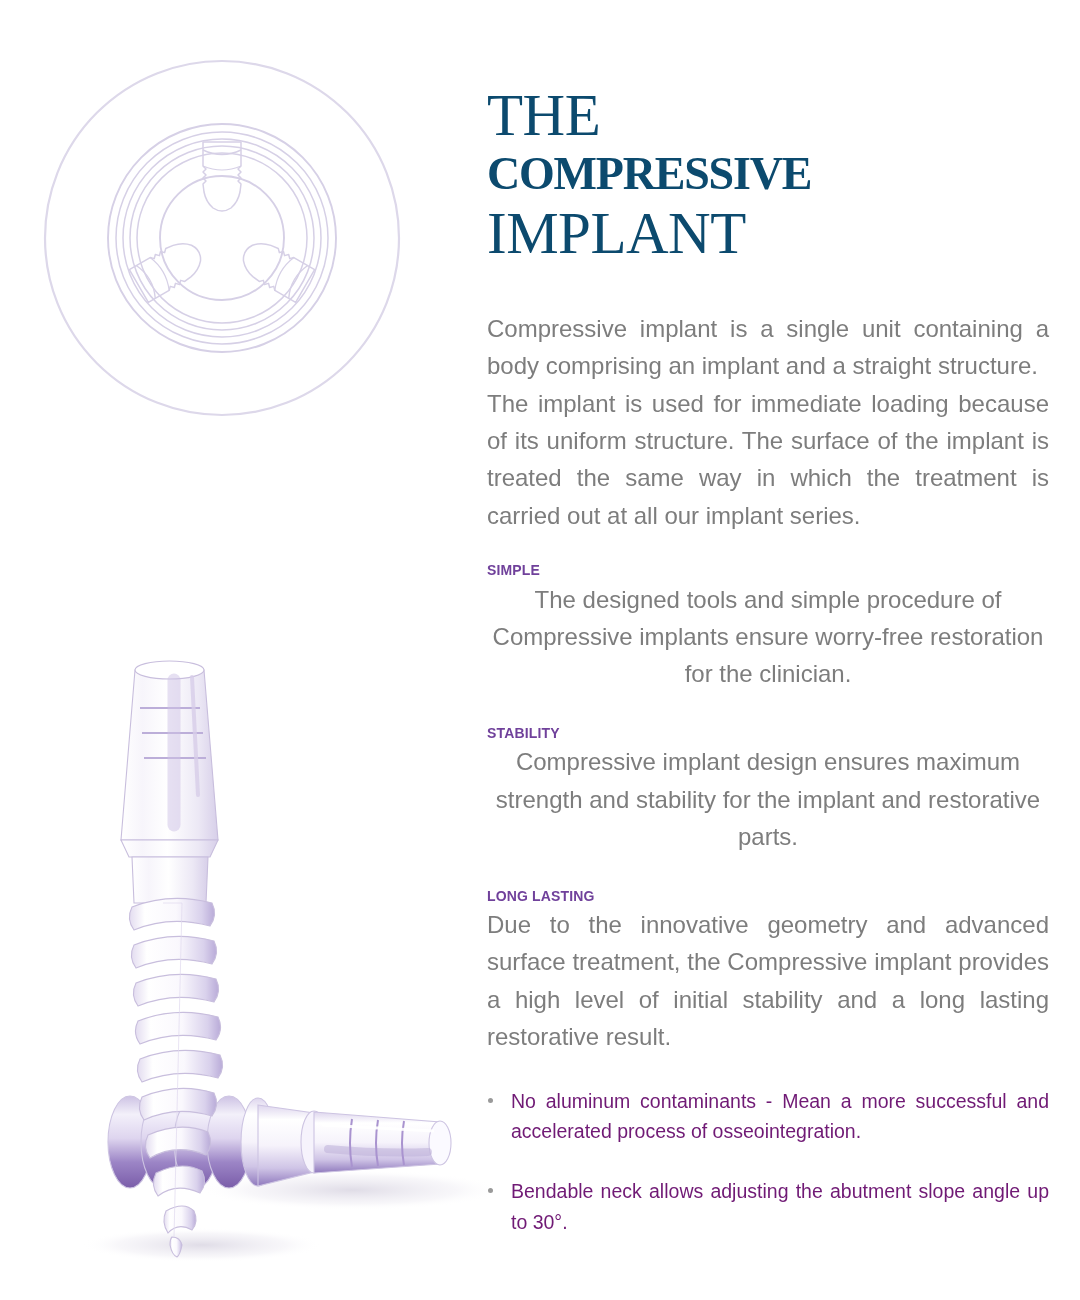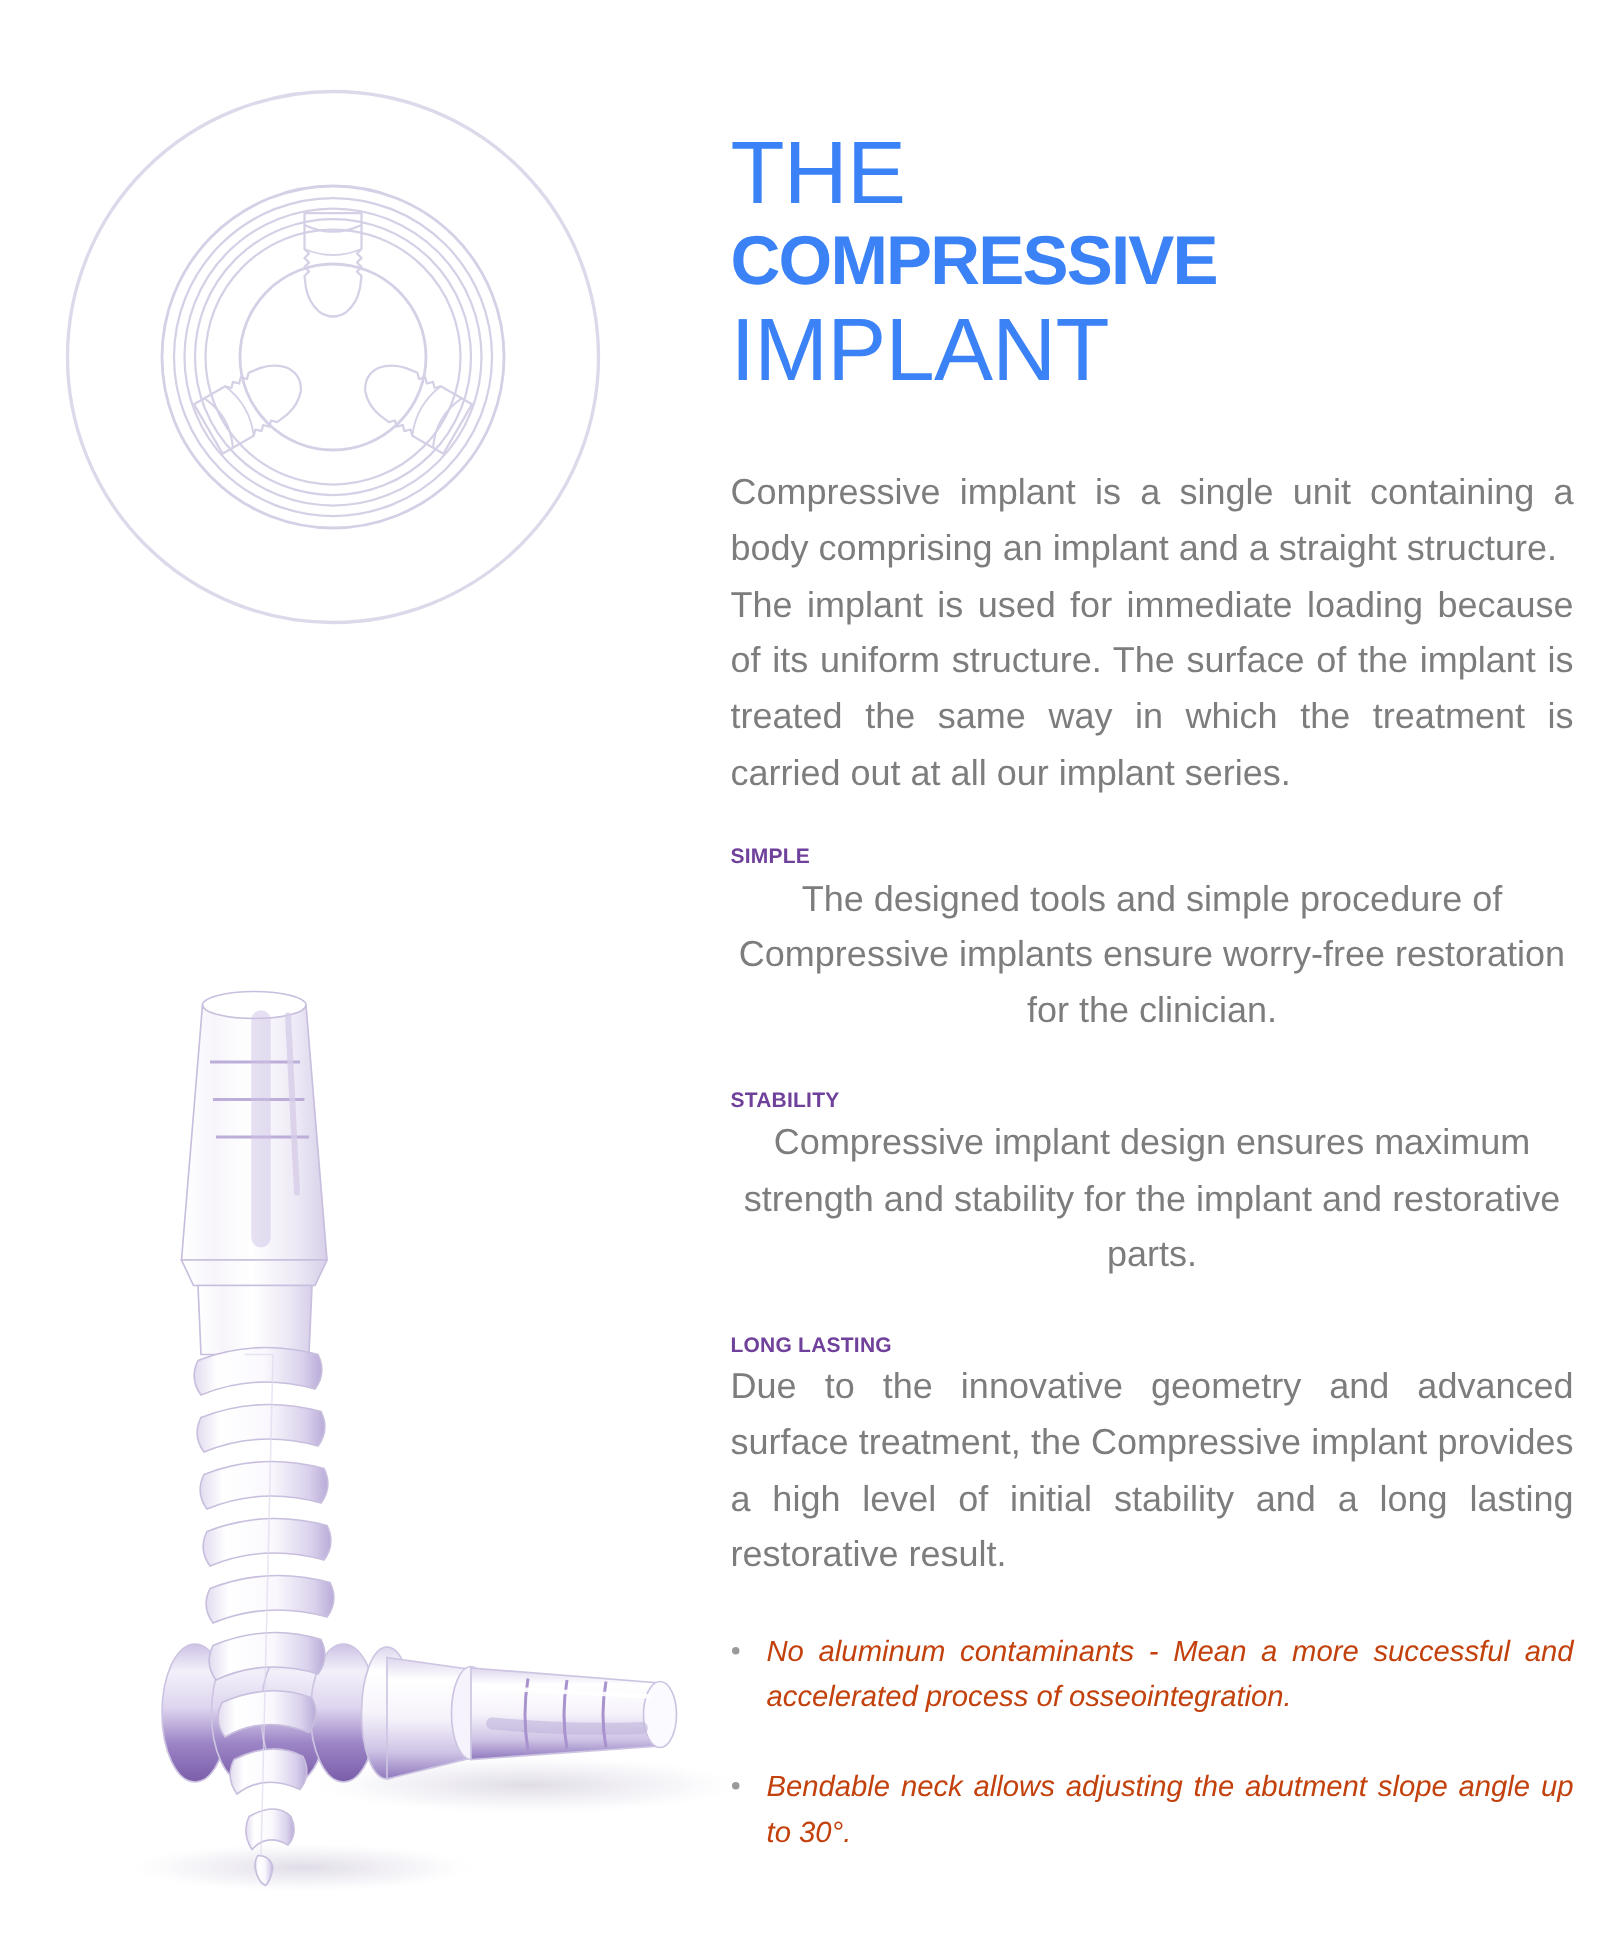--- a/index.html
+++ b/index.html
@@ -51,22 +51,23 @@
     width: 560px;
   }
 
   #title-block {
     margin: 0;
     padding: 0;
     line-height: 1.0;
   }
   .title-line {
     display: block;
-    color: #3b82f6;
+    color: #0c4a6e;
     letter-spacing: -0.5px;
+    font-family: Liberation Serif, serif;
   }
   .title-thin {
     font-size: 59px;
     font-weight: 300;
     line-height: 1.12;
   }
   .title-bold {
     font-size: 46px;
     font-weight: 700;
     line-height: 1.12;
@@ -103,26 +104,25 @@
 
   ul.bullets {
     list-style: none;
     margin: 30px 0 0 0;
     padding: 0;
   }
   ul.bullets li {
     position: relative;
     padding-left: 24px;
     margin-top: 30px;
-    color: #c2410c;
+    color: #701a75;
     font-size: 19.5px;
     line-height: 1.56;
     text-align: justify;
     text-justify: inter-word;
-    font-style: italic;
   }
   ul.bullets li:first-child { margin-top: 0; }
   ul.bullets li .dot {
     position: absolute;
     left: 1px;
     top: 12px;
     width: 5px;
     height: 5px;
     border-radius: 50%;
     background: #9a9a9a;

